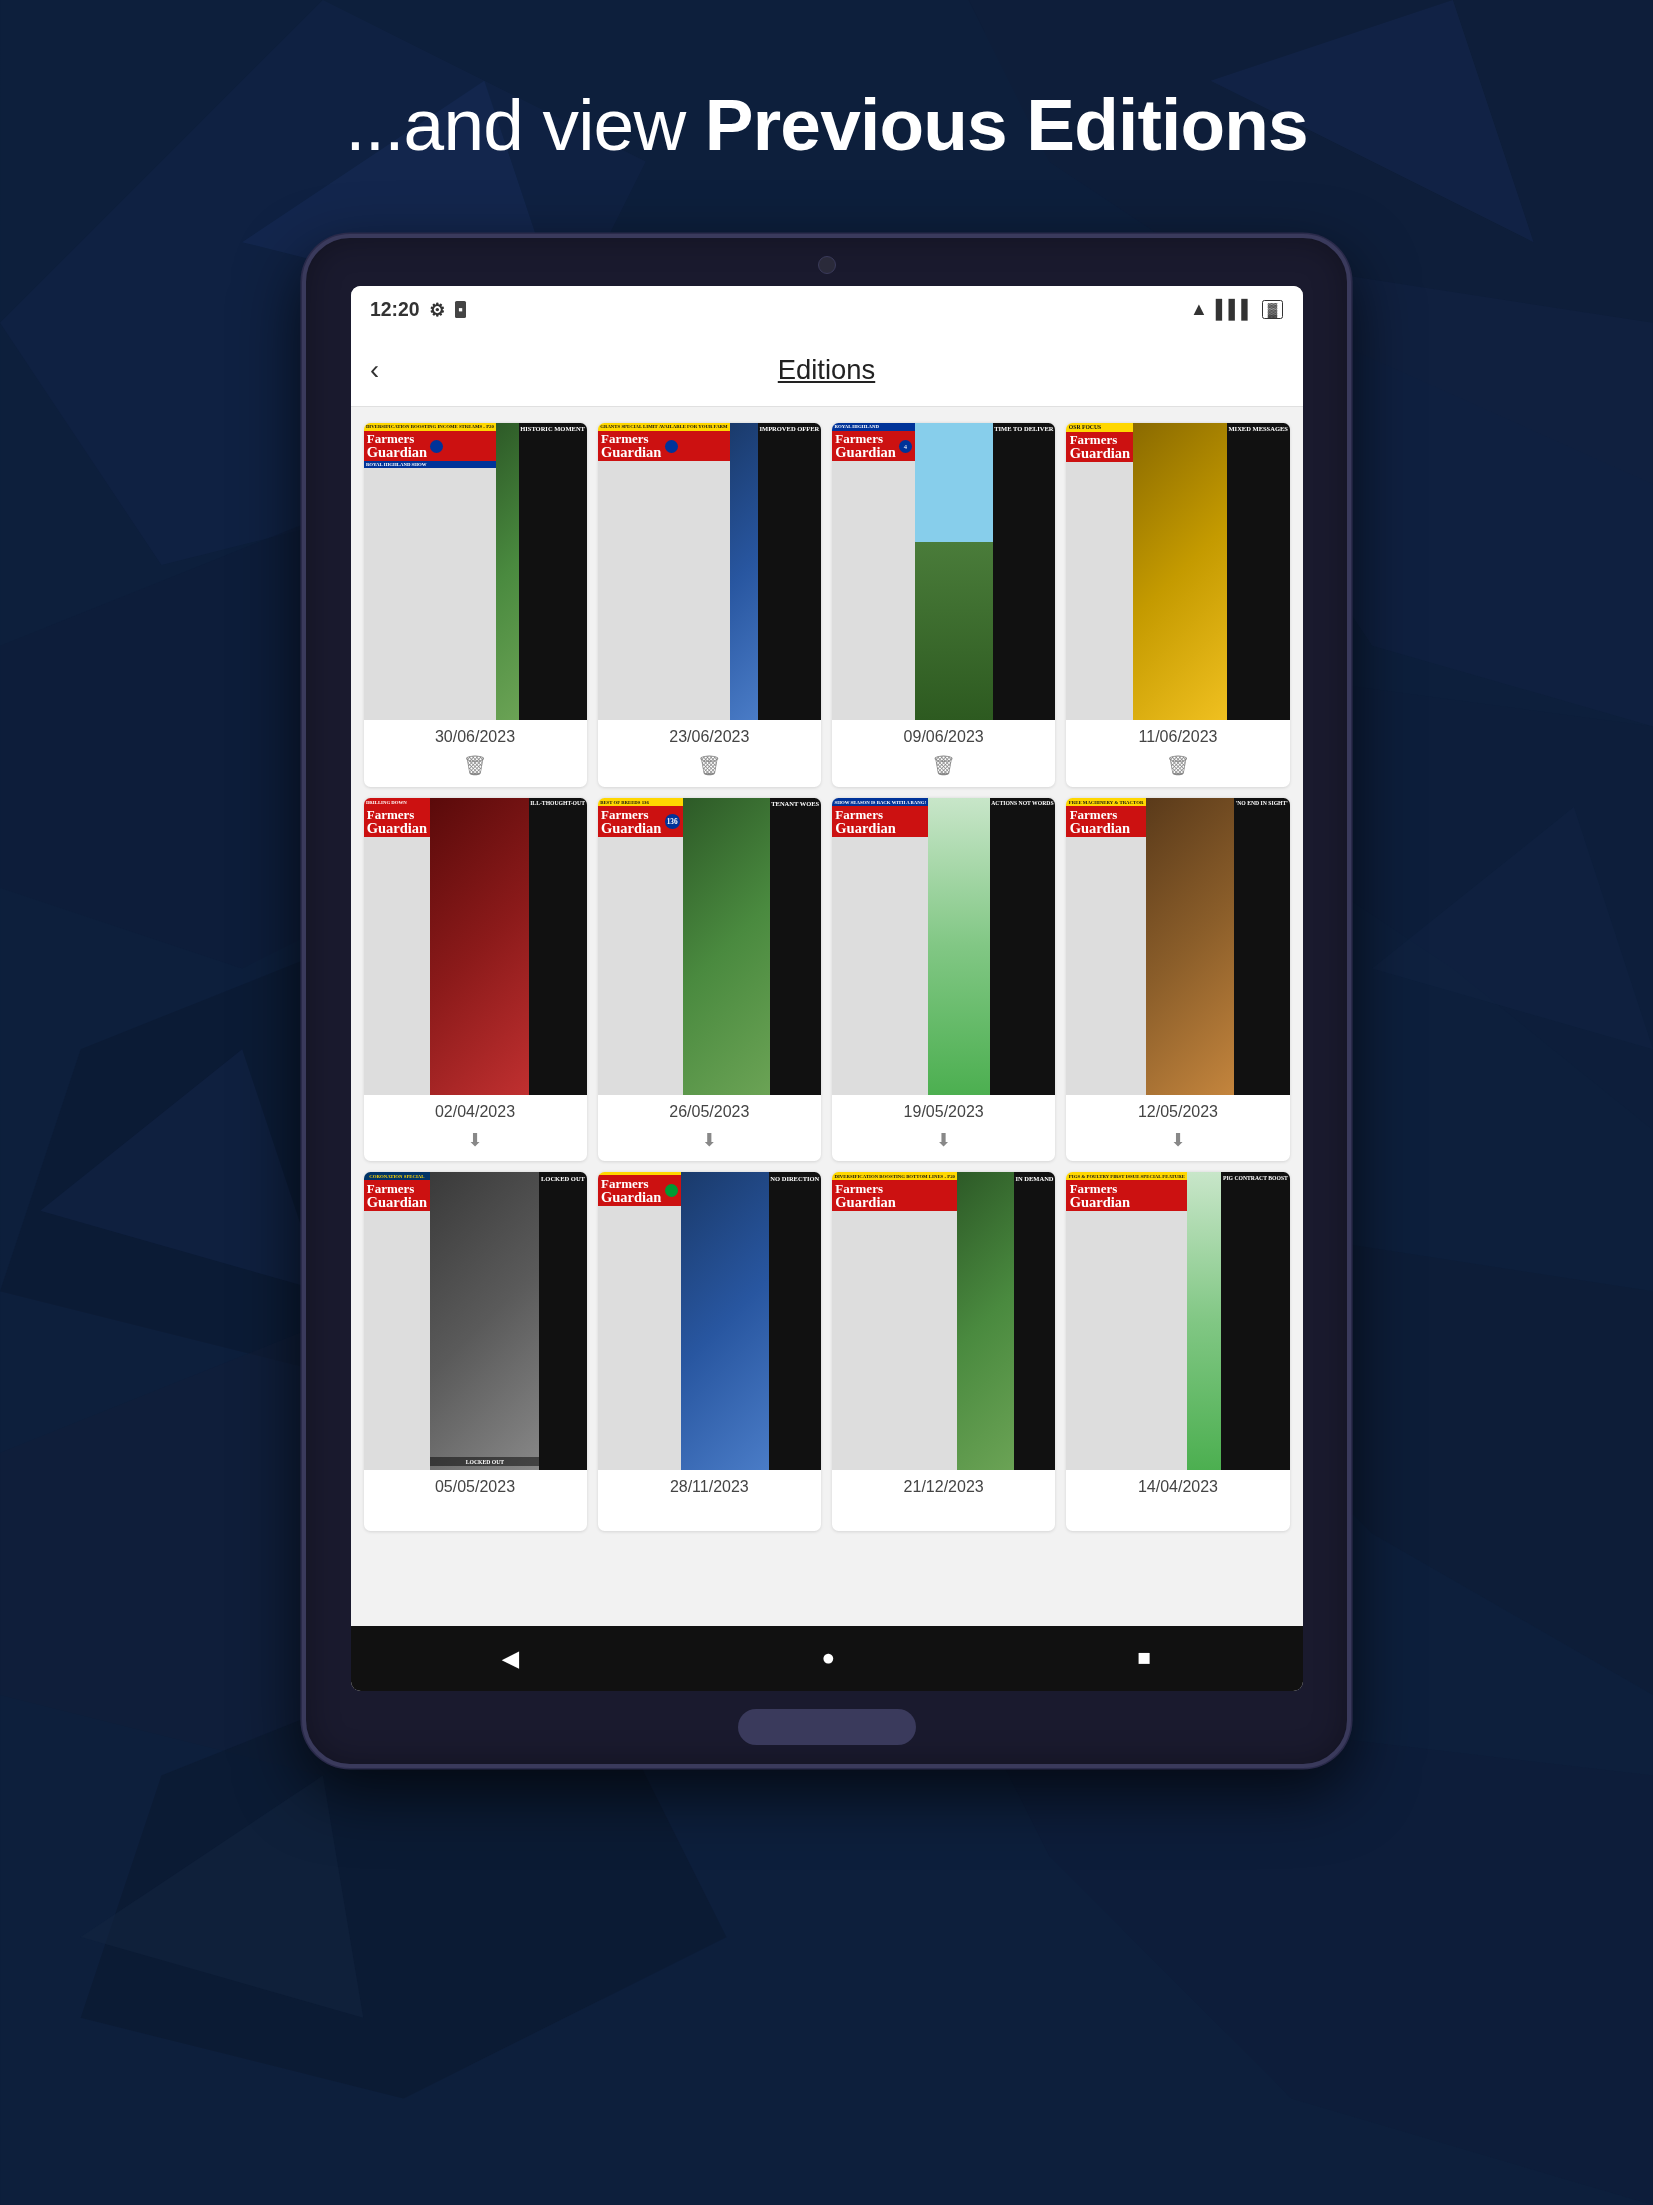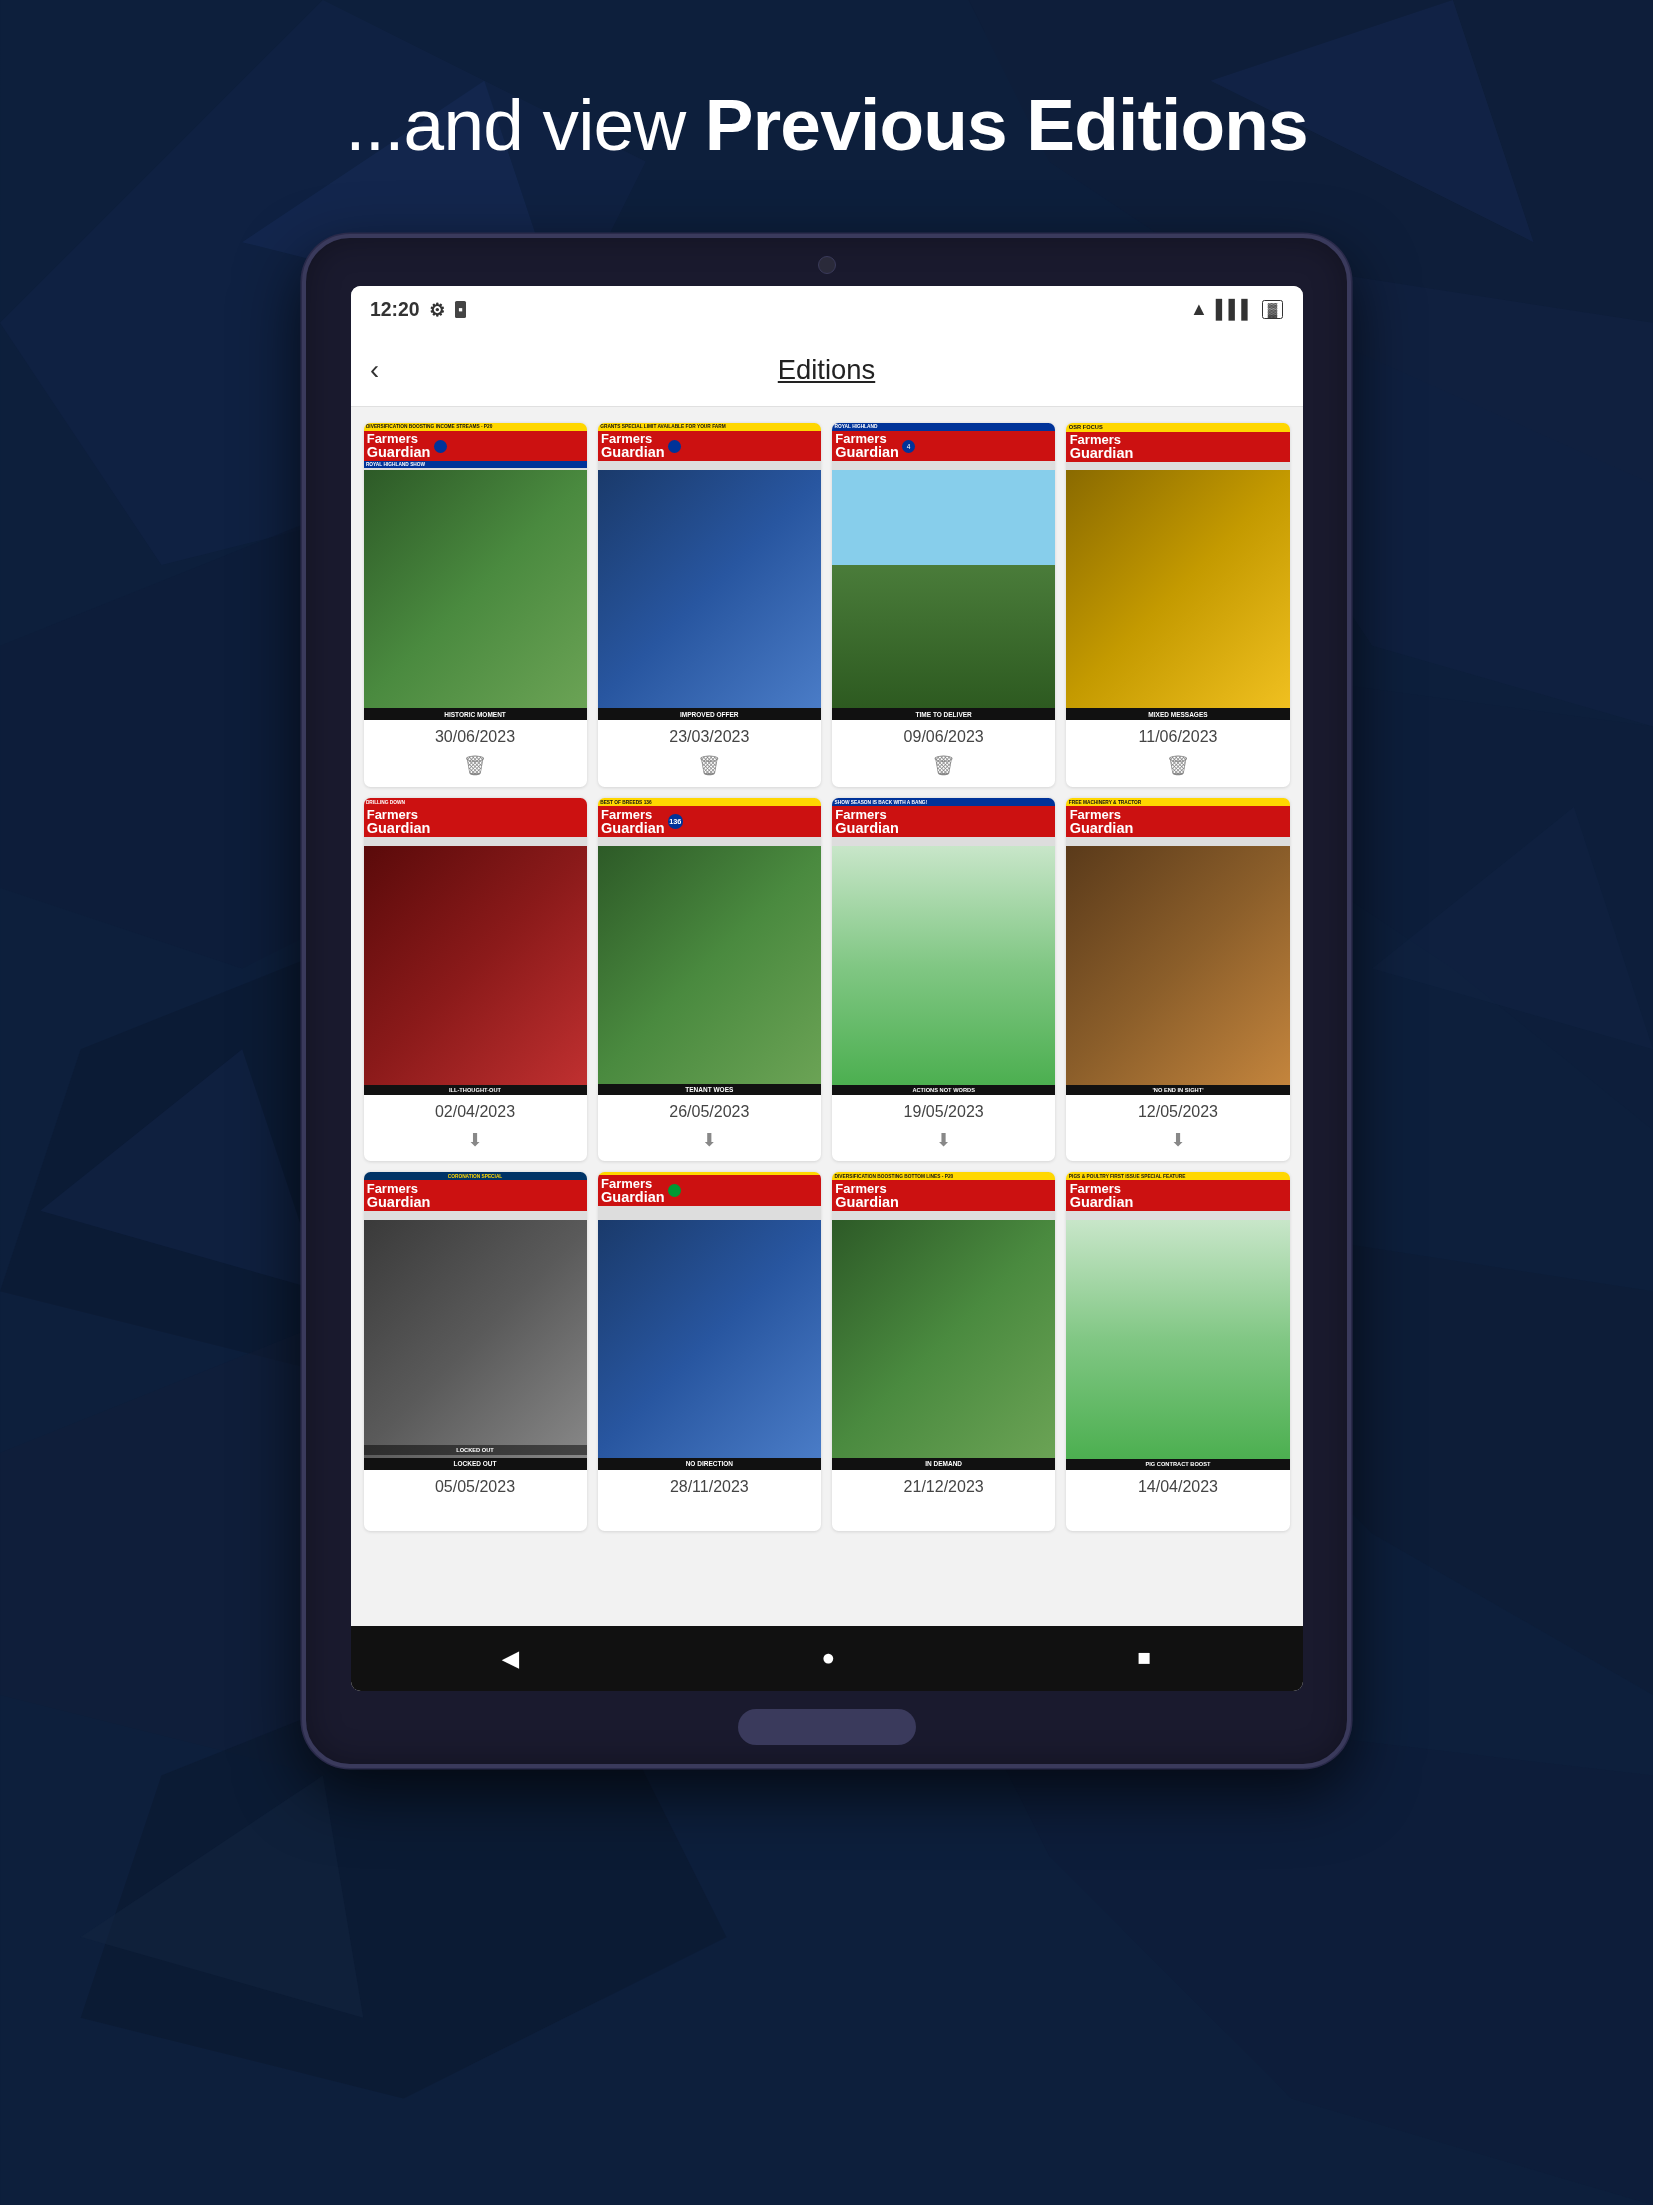--- a/index.html
+++ b/index.html
@@ -249,24 +249,24 @@
     .home-bar {
       width: 178px;
       height: 36px;
       background: #3a3a5c;
       border-radius: 18px;
     }
 
     
     .fg-cover {
       display: flex;
-      flex-direction: column;
+      flex-direction: row;
       width: 100%;
       height: 100%;
-      font-family: Liberation Sans, sans-serif;
+      font-family: Liberation Serif, serif;
     }
 
     .fg-top-banner {
       height: 16%;
       display: flex;
       flex-direction: column;
     }
 
     .fg-yellow-strip {
       background: #FFD700;
@@ -392,21 +392,21 @@
                 <div style="background:#CC1111;padding:1.6px 3.2px;display:flex;align-items:center;gap:1.6px;">
                   <div style="color:white;font-weight:900;font-size:13px;line-height:1;">Farmers<br><span style="font-size:14.5px;">Guardian</span></div>
                   <div style="background:#003399;border-radius:50%;width:13px;height:13px;margin-left:1.6px;"></div>
                 </div>
               </div>
               <div class="fg-main-image img-blue" style="flex:1;"></div>
               <div class="fg-bottom-hl" style="background:#111;color:white;font-size:6.5px;font-weight:800;padding:2.4px 1.6px;text-align:center;">IMPROVED OFFER</div>
             </div>
           </div>
           <div class="edition-info">
-            <div class="edition-date">23/03/2023</div>
+            <div class="edition-date">23/06/2023</div>
           </div>
           <div class="edition-action">
             <span class="action-icon">🗑</span>
           </div>
         </div>
 
         <div class="edition-card">
           <div class="edition-cover">
             <div class="fg-cover">
               <div class="fg-top-banner">

